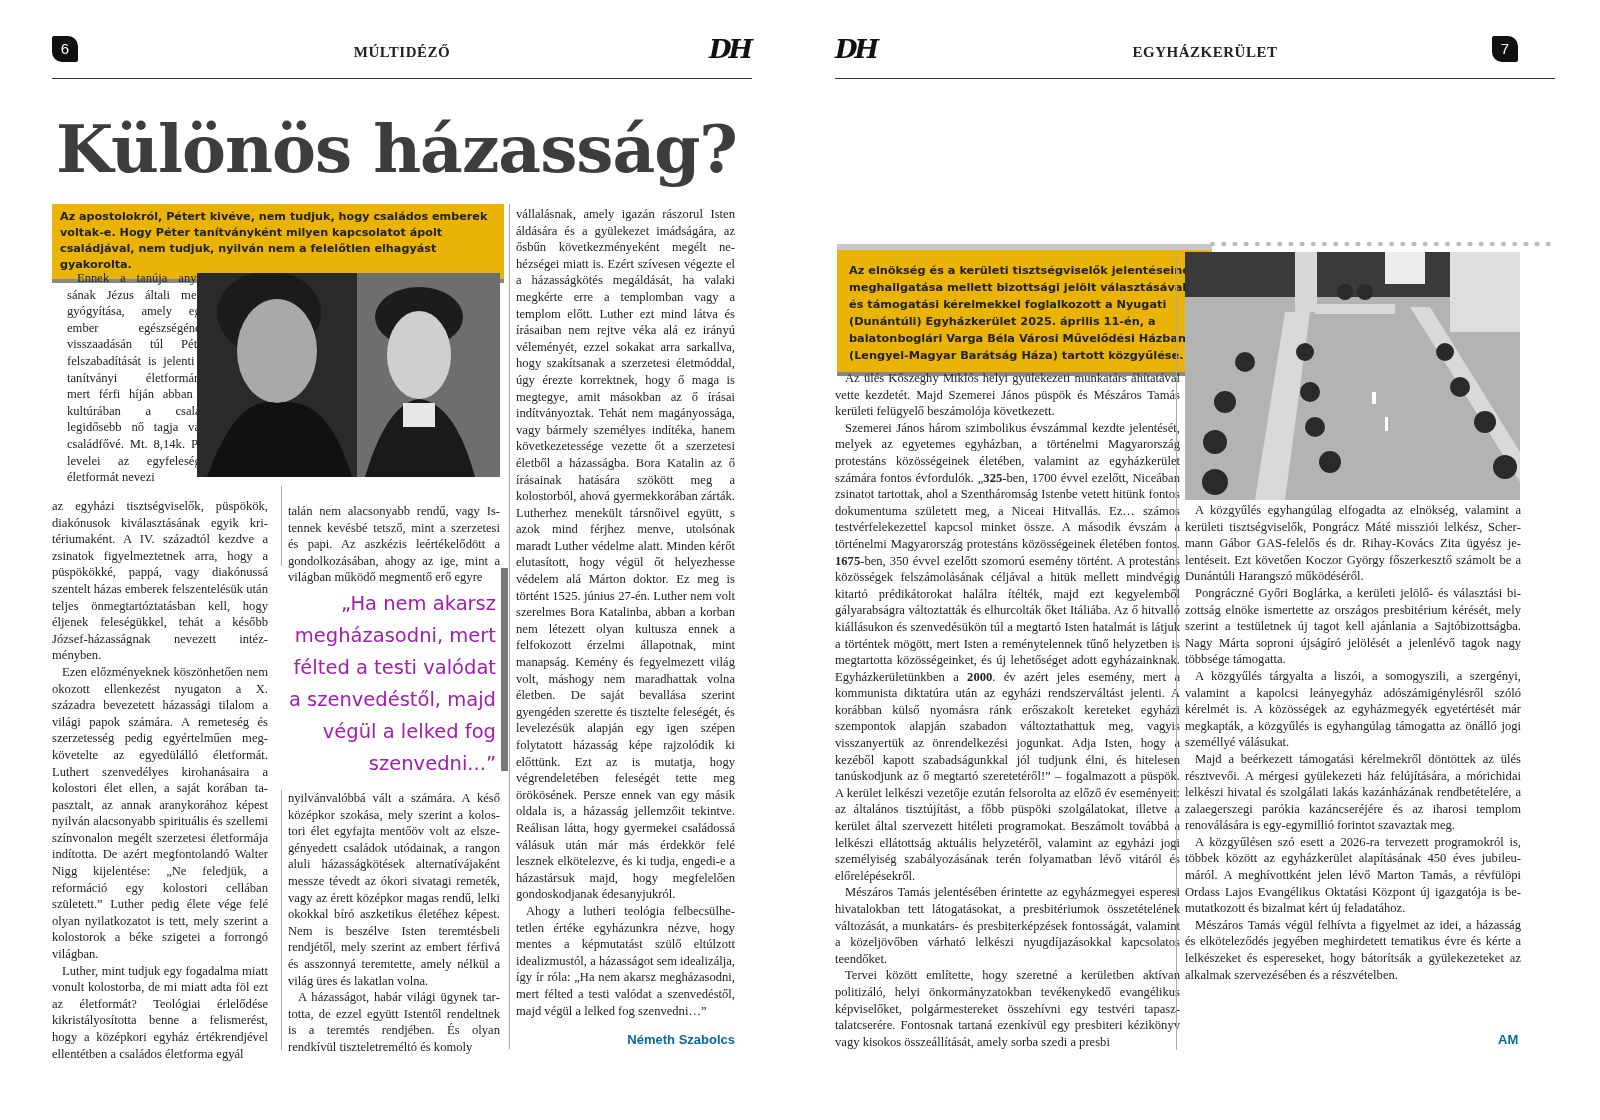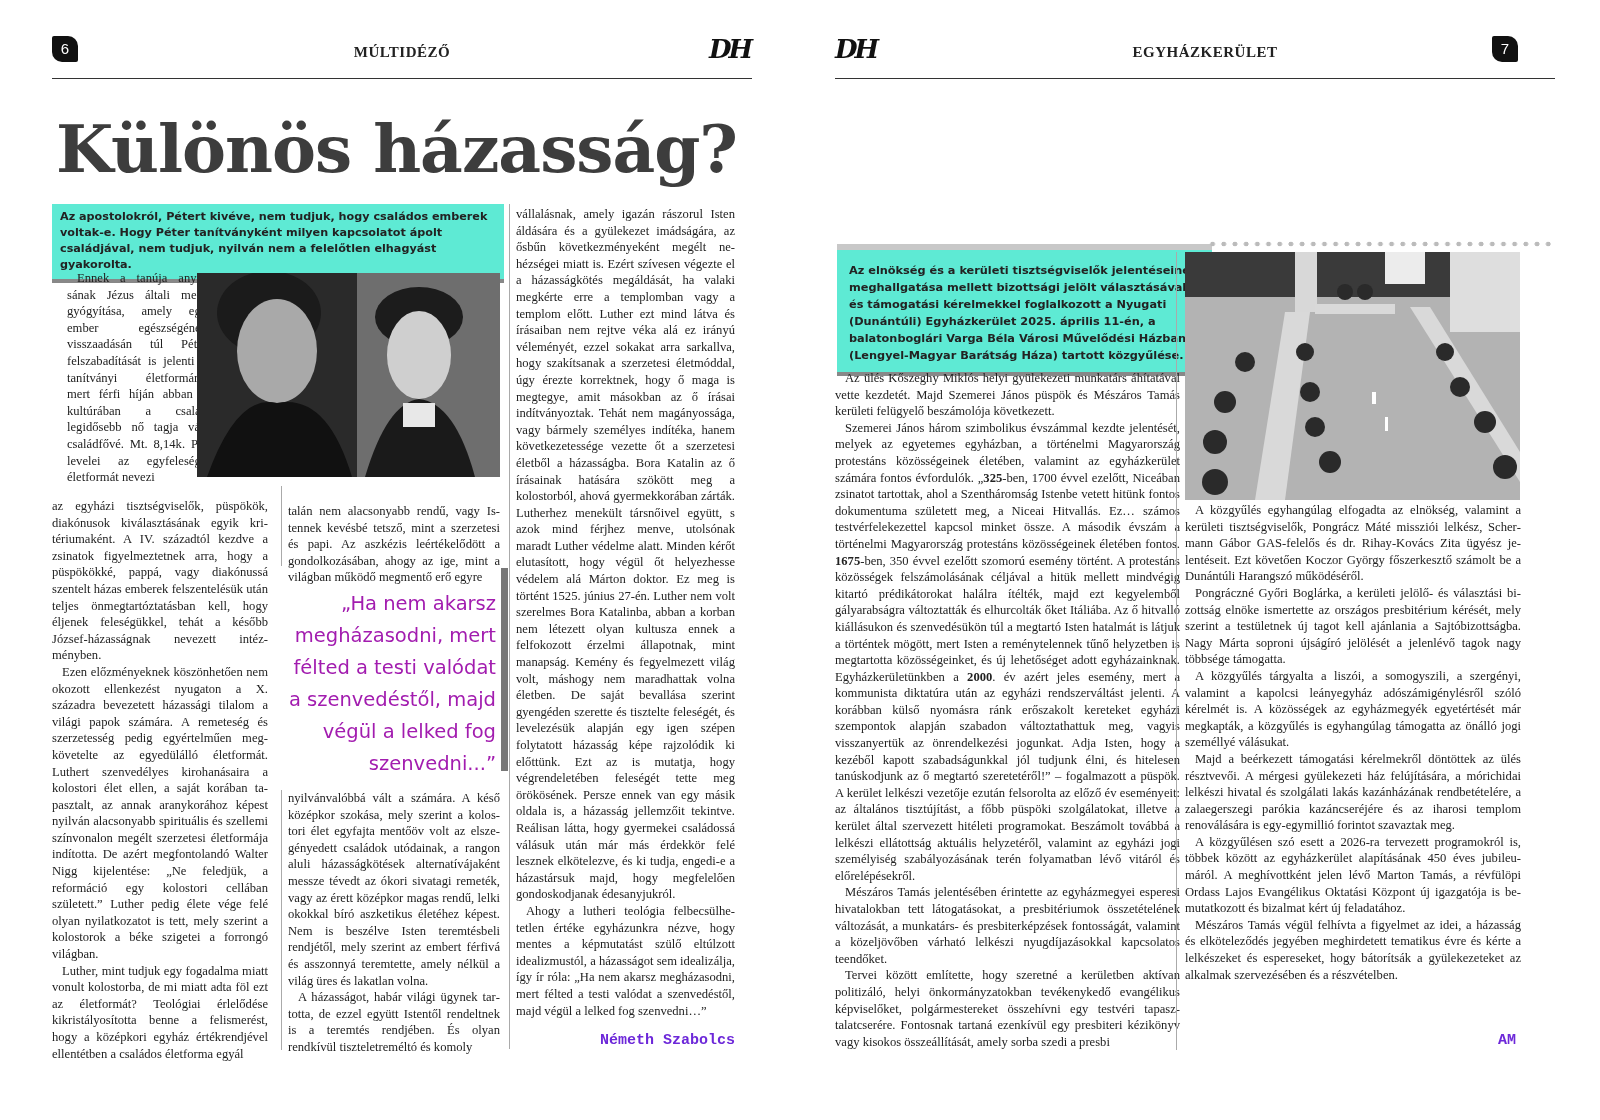--- a/index.html
+++ b/index.html
@@ -18,41 +18,41 @@
   .logo { position:absolute; top:0; font-family:"DejaVu Serif", serif; font-style:italic; font-weight:bold;
           font-size:26px; color:#111; letter-spacing:-3px; }
 
   .title-left { position:absolute; top:106px; left:0; font-family:"DejaVu Serif", serif; font-weight:bold;
                 font-size:66px; color:#3d3d3d; letter-spacing:-1px; white-space:nowrap; }
   .title-right { position:absolute; top:98px; left:0; font-family:"DejaVu Serif", serif; font-size:53px;
                  line-height:66px; color:#111; letter-spacing:-1px; white-space:nowrap; }
   .title-right b { font-weight:bold; }
   .title-right .light { font-weight:normal; font-family:"DejaVu Sans", sans-serif; font-size:52px; }
 
-  .lead { position:absolute; background:#5eead4; font-family:"DejaVu Sans", sans-serif; font-weight:bold;
+  .lead { position:absolute; background:#eab308; font-family:"DejaVu Sans", sans-serif; font-weight:bold;
           color:#222; border-bottom:4px solid #888; box-sizing:border-box; }
   #lead-left { top:204px; left:0; width:452px; padding:5px 8px 6px 8px; font-size:11.2px; line-height:16px; }
   #lead-right { top:244px; left:-18px; width:375px; padding:12px 10px 8px 12px; font-size:11.3px; line-height:17px;
                 border-top:6px solid #c8c8c8; }
   .dots { position:absolute; top:240px; left:352px; width:345px; height:8px;
           background-image:radial-gradient(circle, #bbb 2.2px, transparent 2.6px); background-size:11.2px 8px; }
 
   .col { position:absolute; font-size:12.6px; line-height:16.6px; text-align:justify; hyphens:manual; }
   .col p { margin:0; text-indent:10px; }
   .vrule { position:absolute; width:1px; background:#aaa; }
 
   .photo { position:absolute; overflow:hidden; }
   #photo-luther { top:273px; left:145px; width:303px; height:204px; background:linear-gradient(90deg,#1a1a1a 0%,#2b2b2b 45%,#5a5a5a 60%,#3a3a3a 100%); }
   #photo-meeting { top:252px; left:330px; width:335px; height:248px; background:#a7a7a7; }
 
   .pullquote { position:absolute; top:588px; left:230px; width:214px; text-align:right; font-family:"DejaVu Sans", sans-serif;
                font-size:19.5px; line-height:32px; color:#a21caf; }
   .qbar { position:absolute; top:568px; left:449px; width:7px; height:203px; background:#777; }
 
-  .byline { position:absolute; font-family:Liberation Mono, monospace; font-weight:bold; font-size:15px; color:#6d28d9; }
+  .byline { position:absolute; font-family:Liberation Sans, sans-serif; font-weight:bold; font-size:13px; color:#0369a1; }
 </style>
 </head>
 <body>
 
 <div class="page" id="page-left">
   <div class="header">
     <div class="pnum" style="left:0;">6</div>
     <div class="section">MÚLTIDÉZŐ</div>
     <div class="logo" style="right:2px;">DH</div>
   </div>

